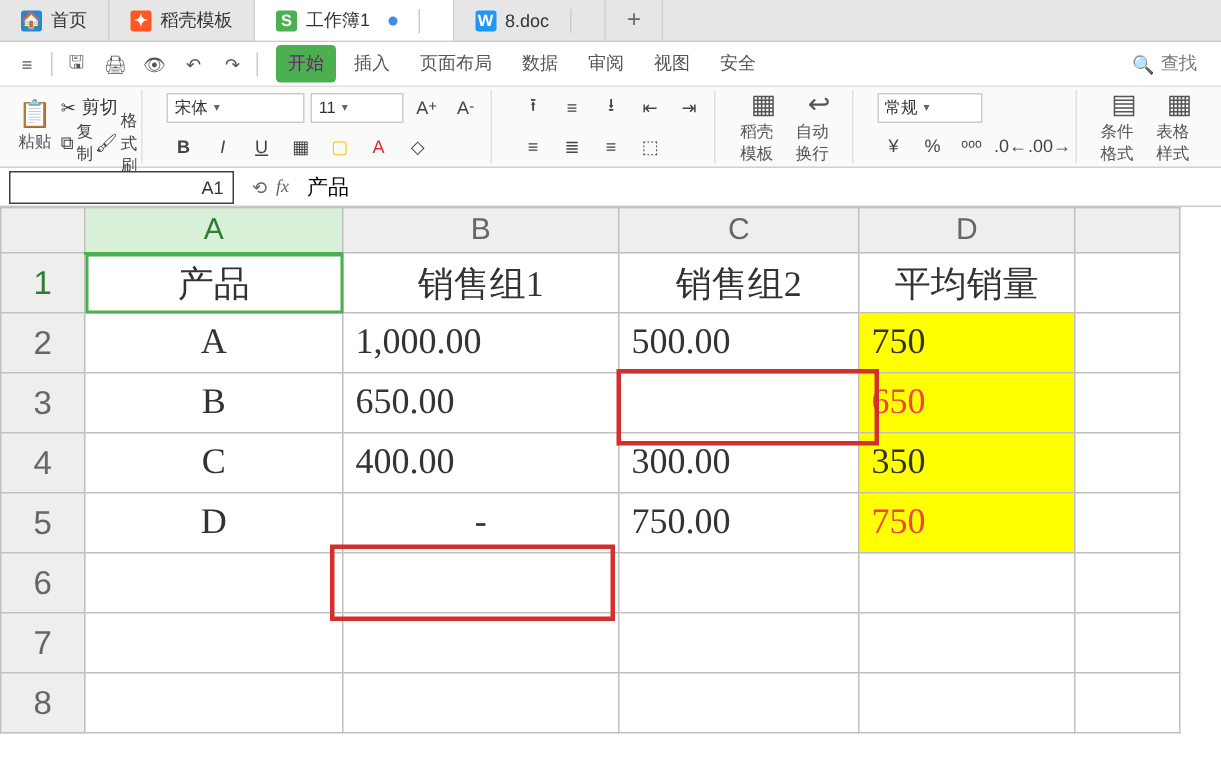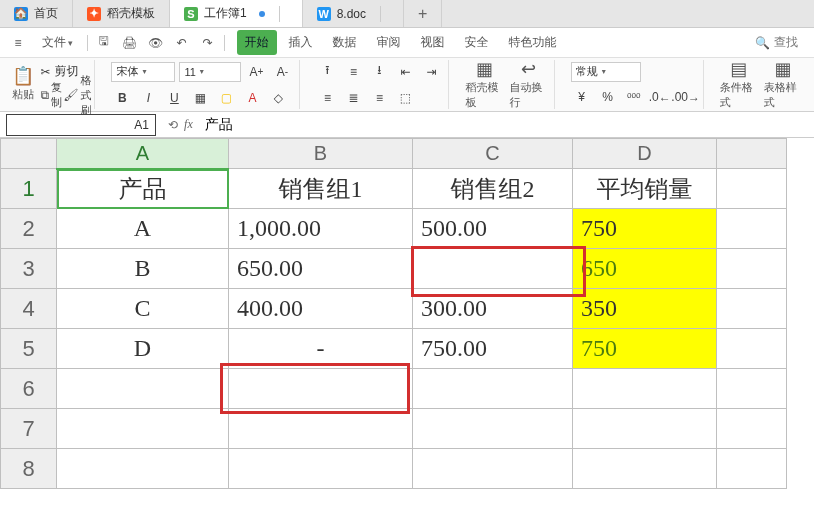--- a/index.html
+++ b/index.html
@@ -14,21 +14,21 @@
   .ico-home { color:#fff; background:#1e88e5; }
   .ico-fire { color:#fff; background:#ff5722; }
   .ico-s    { color:#fff; background:#4caf50; }
   .ico-w    { color:#fff; background:#2196f3; }
   .doc-tab .sep { width:1px; height:16px; background:#ccc; margin:0 8px; }
   .doc-tab.plus { font-size:16px; color:#666; }
 
   
   .menubar { height: 30px; display:flex; align-items:center; padding:0 8px; gap:4px; border-bottom:1px solid #e0e0e0; }
   .menubar .mbtn { padding:4px 8px; color:#555; cursor:pointer; border-radius:3px; }
-  .menubar .mbtn.active { background:#4caf50; color:#0f172a; }
+  .menubar .mbtn.active { background:#4caf50; color:#701a75; }
   .menubar .tri{ font-size:9px; margin-left:2px; color:#666; }
   .qat { display:flex; gap:6px; align-items:center; margin-right:8px; }
   .qat .qicon { width:20px; height:20px; display:flex; align-items:center; justify-content:center; color:#555; cursor:pointer; }
   .qat .vr { width:1px; height:16px; background:#ccc; }
   .find-box { margin-left:auto; display:flex; align-items:center; gap:4px; padding:0 8px; color:#777;}
   .find-box .mag { font-size:12px; }
 
   
   .ribbon { height:54px; display:flex; align-items:center; padding:2px 6px; gap:10px; border-bottom:1px solid #d0d0d0; background:#fafafa; }
   .rgroup { display:flex; align-items:center; gap:6px; padding:0 6px; border-right:1px solid #e0e0e0; height:100%; }
@@ -53,21 +53,21 @@
   .sheet table { border-collapse:collapse; table-layout:fixed; }
   .sheet th, .sheet td { border:1px solid #bfbfbf; }
   .corner { width:56px; height:30px; background:#eee; border:1px solid #bfbfbf; }
   .colhead { height:30px; background:#eee; font-size:20px; color:#666; text-align:center; font-weight:normal;}
   .colhead.sel { background:#d8f0d8; color:#2e7d32; border-bottom:2px solid #4caf50;}
   .rowhead { width:56px; background:#eee; text-align:center; font-size:22px; color:#666; font-weight:normal;}
   .rowhead.sel{ color:#2e7d32;}
   td.cell { height:40px; font-size:24px; padding:0 8px; font-family:"SimSun","NSimSun",serif; text-align:center; background:#fff;}
   td.right{ text-align:left; }
   td.ylw { background:#ffff00; }
-  td.red { color:#4d7c0f; }
+  td.red { color:#ef4444; }
   td.empty{ height:40px; }
   td.selcell { outline:2px solid #4caf50; outline-offset:-2px; }
   .colA{width:172px;} .colB{width:184px;} .colC{width:160px;} .colD{width:144px;} .colE{width:70px;}
 
   
   .redbox{position:absolute;border:3px solid #d32f2f;pointer-events:none;}
   .rb1{left:411px;top:108px;width:175px;height:51px;}
   .rb2{left:220px;top:225px;width:190px;height:51px;}
 
 </style>
@@ -95,36 +95,35 @@
     <span class="sep"></span>
   </div>
   <div class="doc-tab plus">
     <span>+</span>
   </div>
 </div>
 
 <div class="menubar">
   <div class="qat">
     <span class="qicon">≡</span>
-    <span class="mbtn"><span>文件</span><span class="tri">▾</span></span>
     <span class="vr"></span>
     <span class="qicon">🖫</span>
     <span class="qicon">🖨</span>
     <span class="qicon">👁</span>
     <span class="qicon">↶</span>
     <span class="qicon">↷</span>
     <span class="vr"></span>
   </div>
   <span class="mbtn active">开始</span>
   <span class="mbtn">插入</span>
+  <span class="mbtn">页面布局</span>
   <span class="mbtn">数据</span>
   <span class="mbtn">审阅</span>
   <span class="mbtn">视图</span>
   <span class="mbtn">安全</span>
-  <span class="mbtn">特色功能</span>
   <div class="find-box">
     <span class="mag">🔍</span>
     <span>查找</span>
   </div>
 </div>
 
 <div class="ribbon">
 
   <div class="rgroup">
     <div class="rv">
@@ -145,21 +144,21 @@
             <span>🖌</span>
             <span style="font-size:11px;margin-left:2px;">格式刷</span>
           </span>
       </div>
     </div>
   </div>
 
   <div class="rgroup">
     <div class="stack">
       <div class="rh">
-        <div class="selbox" style="width:64px">
+        <div class="selbox" style="width:92px">
             <span>宋体</span>
             <span class="dd">▾</span>
           </div>
         <div class="selbox" style="width:62px">
             <span>11</span>
             <span class="dd">▾</span>
           </div>
         <span class="ibtn" title="A+">A<sup>+</sup></span>
         <span class="ibtn" title="A-">A<sup>-</sup></span>
       </div>

